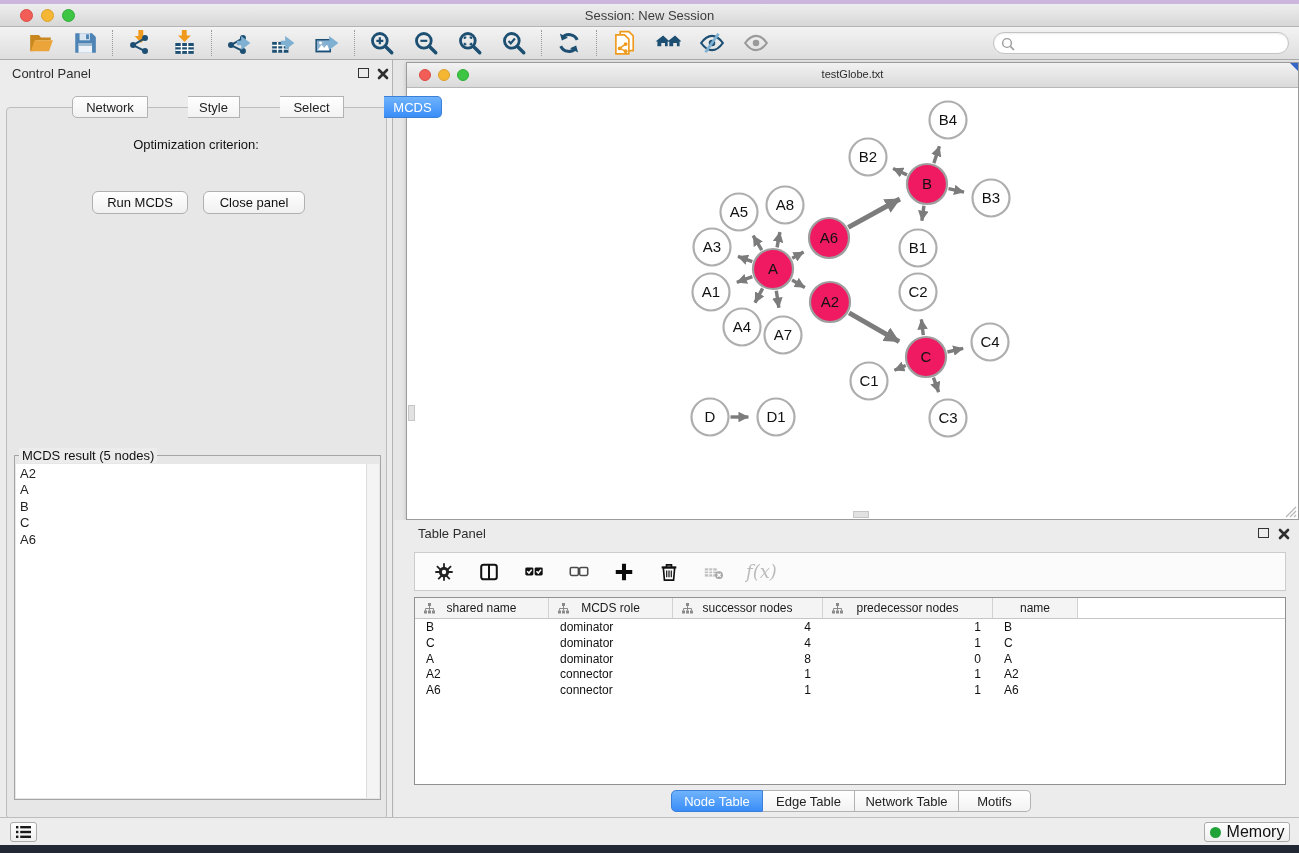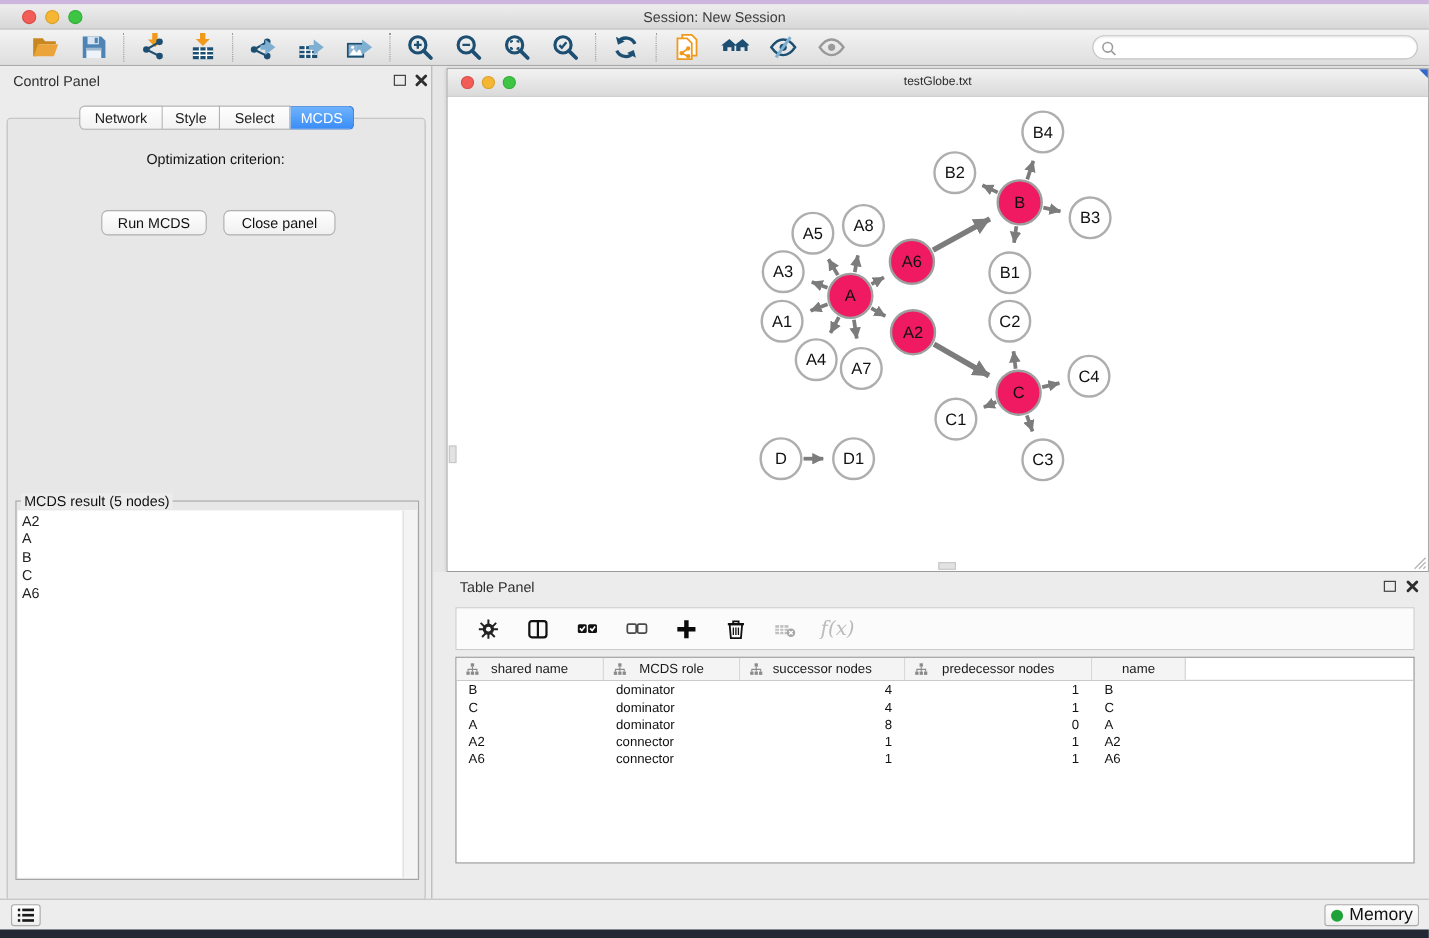--- a/index.html
+++ b/index.html
@@ -44,21 +44,21 @@
   .close-icon { position:absolute; top:6px; width:12px; height:12px; }
   .close-icon svg { width:12px; height:12px; }
 
   .seg-bar { position:absolute; display:flex; }
   .seg { height:22px; border:1px solid #b2b2b2; border-left:none; background:linear-gradient(#ffffff,#f2f2f2);
     font-size:13px; color:#222; display:flex; align-items:center; justify-content:center; }
   .seg:first-child { border-left:1px solid #b2b2b2; border-radius:5px 0 0 5px; }
   .seg:last-child { border-radius:0 5px 5px 0; }
   .seg.sel { background:linear-gradient(#6fb3fc,#3a8df8); color:#fff; border-color:#3a7fd8; }
 
-  #cp-tabbar { left:72px; top:36px; z-index:3; }
+  #cp-tabbar { left:72px; top:36px; z-index:3;gap:40px; }
   #cp-pane { position:absolute; left:6px; top:47px; width:381px; height:753px; height:712px;
     border:1px solid #bdbdbd; border-radius:4px; background:#e7e7e7; }
 
   #opt-label { position:absolute; left:0; width:100%; top:77px; text-align:center; font-size:13px; color:#111; }
   #opt-select { position:absolute; left:42px; top:97px; width:314px; height:24px; background:#fff;
     border:1px solid #ababab; border-radius:4px; font-size:13px; }
   #opt-select .val { position:absolute; left:10px; top:4px; }
   #opt-stepper { position:absolute; right:1px; top:1px; width:20px; height:20px; border-radius:3px;
     background:linear-gradient(#6fb3fc,#3a8df8); }
   #opt-stepper svg { width:20px; height:20px; }
@@ -617,20 +617,26 @@
         </div>
         <div class="tr">
           <div class="td left" style="width: 134px;">A6</div>
           <div class="td left" style="width: 124px;">connector</div>
           <div class="td right" style="width: 150px;">1</div>
           <div class="td right" style="width: 170px;">1</div>
           <div class="td left" style="width: 85px;">A6</div>
         </div>
       </div>
   </div>
+  <div id="tp-tabbar" class="seg-bar" style="left: 277px;">
+      <div class="seg sel" style="width: 92px;">Node Table</div>
+      <div class="seg" style="width: 92px;">Edge Table</div>
+      <div class="seg" style="width: 104px;">Network Table</div>
+      <div class="seg" style="width: 72px;">Motifs</div>
+    </div>
 </div>
 
 <div id="status-bar">
   <div id="list-btn">
     <svg viewBox="0 0 15 14">
       <g fill="#1a1a1a">
           <rect x="0" y="1" width="2.4" height="2.4"></rect>
           <rect x="0" y="5.8" width="2.4" height="2.4"></rect>
           <rect x="0" y="10.6" width="2.4" height="2.4"></rect>
       <rect x="4.2" y="1" width="10.8" height="2.4"></rect>

